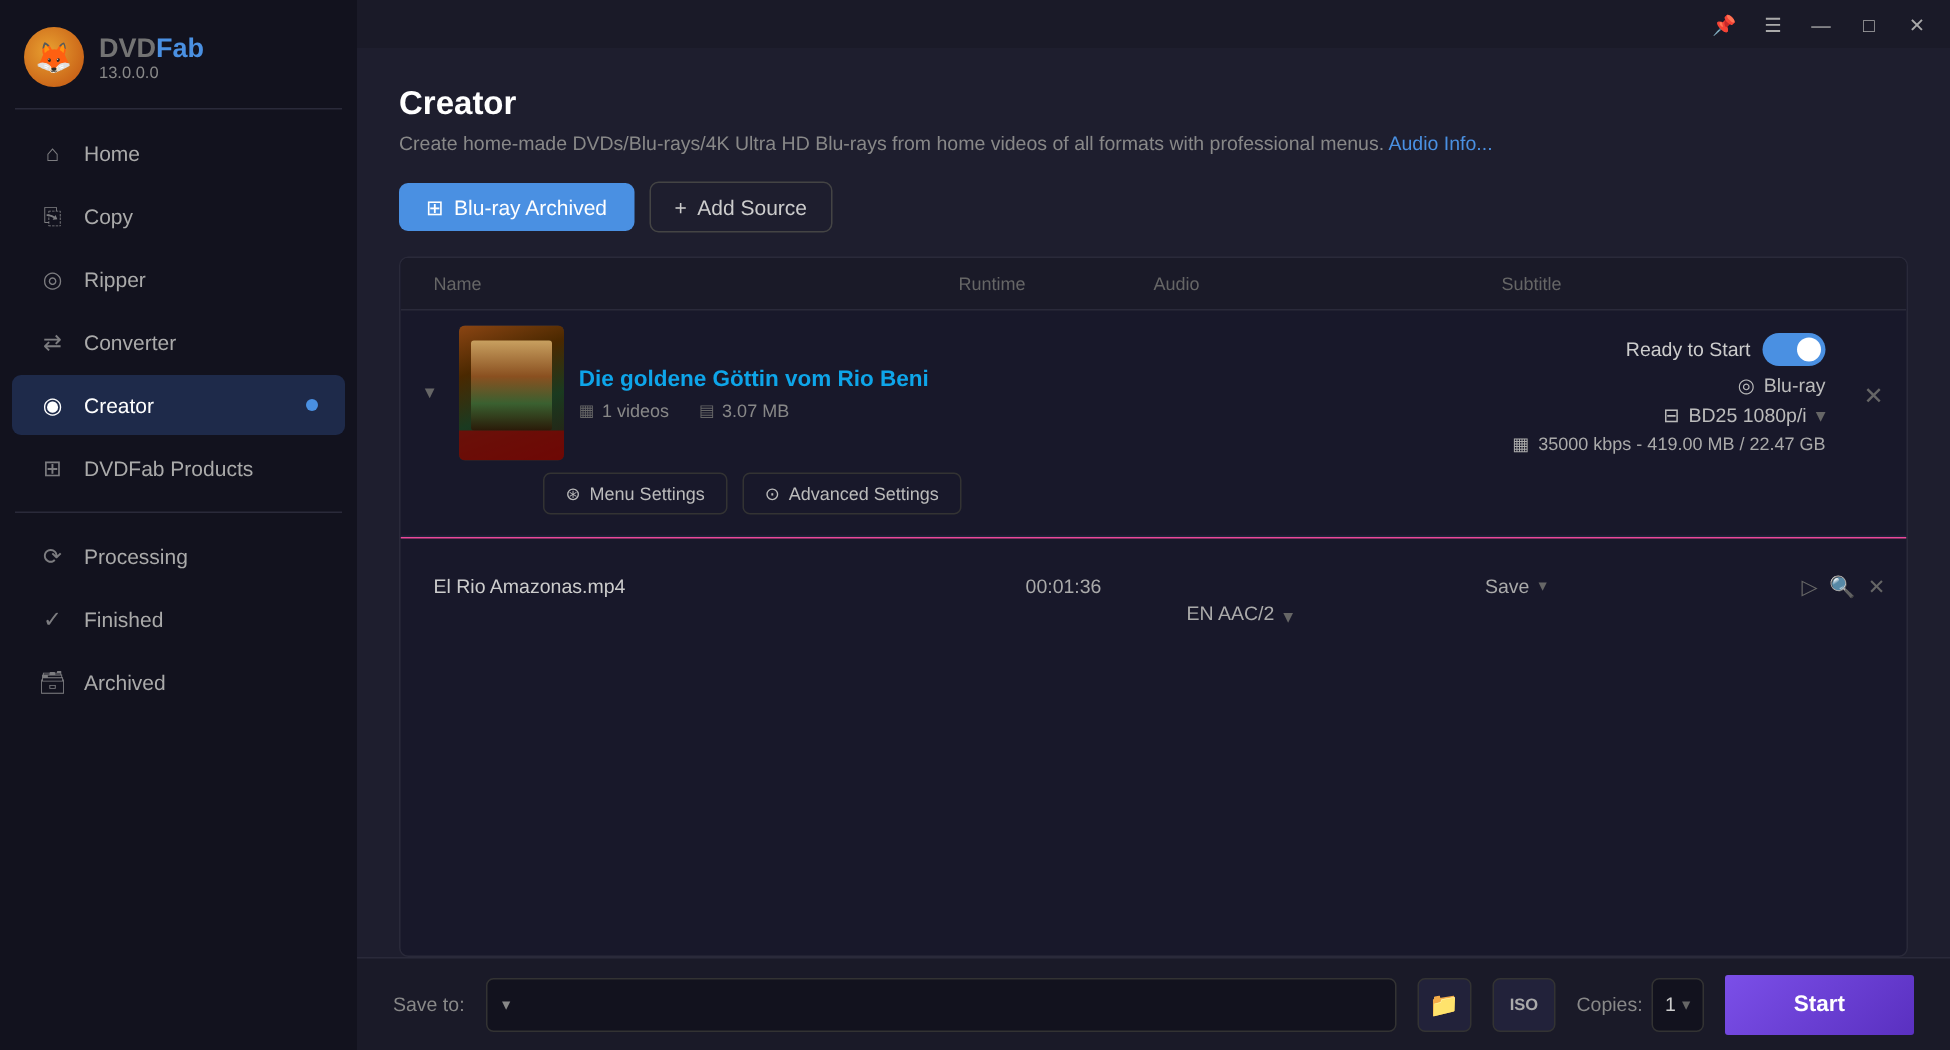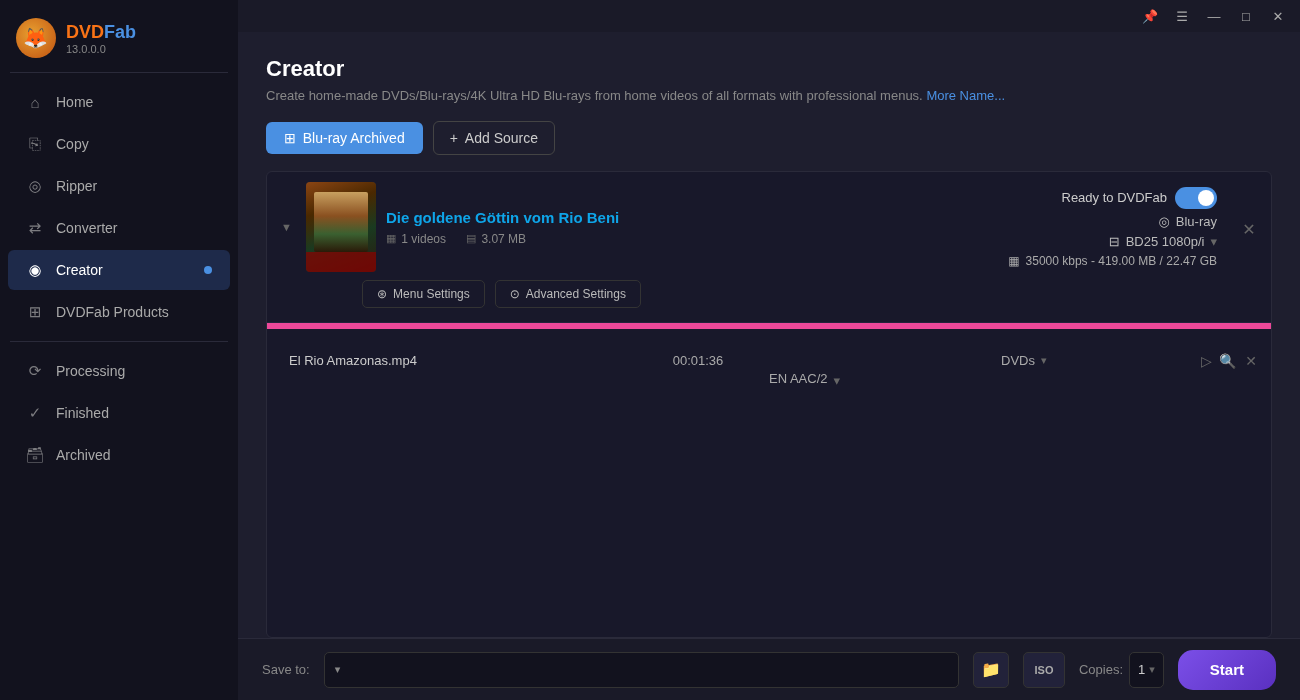--- a/index.html
+++ b/index.html
@@ -44,21 +44,21 @@
     .logo-text {
       display: flex;
       flex-direction: column;
     }
 
     .logo-name {
       font-size: 18px;
       font-weight: bold;
     }
 
-    .logo-name span.dvd { color: #f97316; }
+    .logo-name span.dvd { color: #737373; }
     .logo-name span.fab { color: #4a90e2; }
 
     .logo-version {
       font-size: 11px;
       color: #888;
     }
 
     .sidebar-divider {
       height: 1px;
       background: #2a2a3a;
@@ -386,21 +386,22 @@
     }
 
     
     .file-row {
       display: grid;
       grid-template-columns: 350px 130px 1fr 200px 60px;
       align-items: center;
       padding: 6px 16px;
       font-size: 13px;
       color: #aaa;
-      border-top: 6px solid #ec4899;
+      border-top: 1px solid #ec4899;
+      gap: 11px;
     }
 
     .file-name { color: #ccc; padding: 0 6px; }
     .file-runtime { padding: 0 6px; text-align: center; }
 
     .audio-cell {
       display: flex;
       align-items: center;
       gap: 6px;
       padding: 0 6px;
@@ -532,25 +533,25 @@
       background: #12121e;
       border: 1px solid #333;
       border-radius: 5px;
       padding: 0 8px;
       height: 36px;
       font-size: 13px;
       color: #ccc;
     }
 
     .start-btn {
-      padding: 10px 32px;
+      padding: 10px 46px;
       background: linear-gradient(135deg, #7b4fe8, #5a30c0);
       color: #fff;
       border: none;
-      border-radius: 15px;
+      border-radius: 2px;
       font-size: 15px;
       font-weight: 600;
       cursor: pointer;
       height: 40px;
       display: flex;
       align-items: center;
     }
   </style>
 </head>
 <body>
@@ -629,35 +630,42 @@
     </div>
     <div class="titlebar-btn close">
       <span>✕</span>
     </div>
   </div>
 
   <div class="content">
     <div class="page-title">Creator</div>
     <div class="page-desc">
       <span>Create home-made DVDs/Blu-rays/4K Ultra HD Blu-rays from home videos of all formats with professional menus.</span>
-      <a>More Name...</a>
+      <a>Audio Info...</a>
     </div>
 
     <div class="toolbar">
       <button class="btn-primary">
         <span>⊞</span>
         <span>Blu-ray Archived</span>
       </button>
       <button class="btn-secondary">
         <span>+</span>
         <span>Add Source</span>
       </button>
     </div>
 
     <div class="table-container">
+      <div class="table-header">
+        <span>Name</span>
+        <span>Runtime</span>
+        <span>Audio</span>
+        <span>Subtitle</span>
+        <span></span>
+      </div>
 
       <div class="movie-row">
         <div class="movie-header-row">
           <span class="expand-arrow">▼</span>
           <div class="movie-thumbnail">
             <div class="movie-poster"></div>
           </div>
           <div class="movie-title-info">
             <div class="movie-name">Die goldene Göttin vom Rio Beni</div>
             <div class="movie-meta">
@@ -668,21 +676,21 @@
               <div class="meta-item">
                 <span class="meta-icon">▤</span>
                 <span>3.07 MB</span>
               </div>
             </div>
           </div>
 
           <div style="margin-left: auto; display: flex; flex-direction: column; gap: 5px; align-items: flex-end;">
             <div style="display: flex; align-items: center; gap: 8px;">
               <span class="ready-badge">
-                <span>Ready to DVDFab</span>
+                <span>Ready to Start</span>
               </span>
               <div class="toggle"></div>
             </div>
             <div style="display: flex; align-items: center; gap: 6px; font-size: 13px; color: #bbb;">
               <span>◎</span>
               <span>Blu-ray</span>
             </div>
             <div style="display: flex; align-items: center; gap: 6px; font-size: 13px; color: #bbb;">
               <span>⊟</span>
               <span>BD25 1080p/i</span>
@@ -712,21 +720,21 @@
       </div>
 
       <div class="file-row">
         <div class="file-name">El Rio Amazonas.mp4</div>
         <div class="file-runtime">00:01:36</div>
         <div class="audio-cell">
           <span>EN  AAC/2</span>
           <span class="audio-dropdown">▾</span>
         </div>
         <div class="subtitle-cell">
-          <span>DVDs</span>
+          <span>Save</span>
           <span style="color:#666; cursor:pointer; font-size:11px;">▾</span>
         </div>
         <div class="file-actions">
           <div class="file-action-btn">▷</div>
           <div class="file-action-btn">🔍</div>
           <div class="file-action-btn">✕</div>
         </div>
       </div>
     </div>
   </div>

